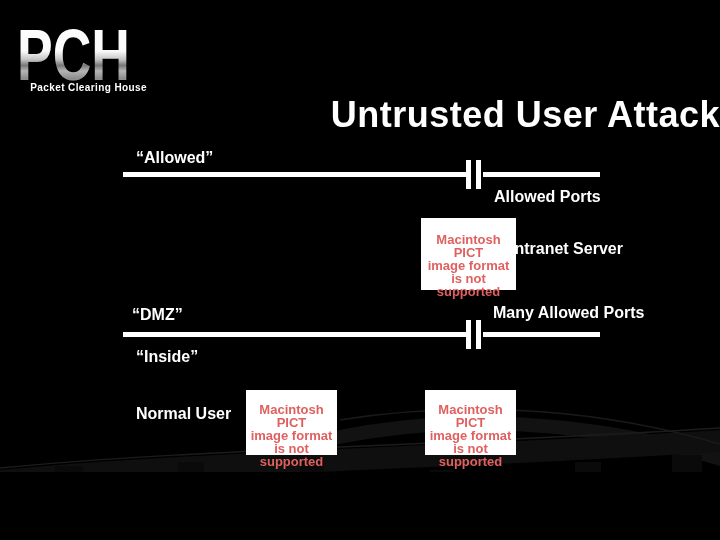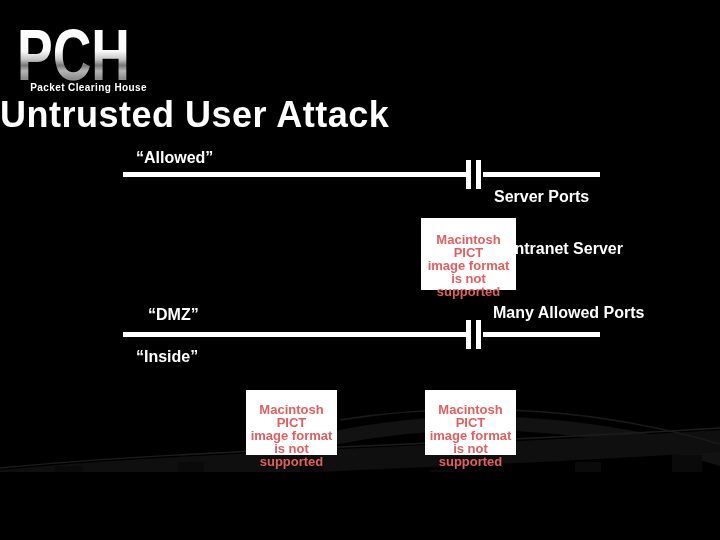--- a/index.html
+++ b/index.html
@@ -6,41 +6,41 @@
   .slide{
     position:relative;width:720px;height:472px;background:#000;
     overflow:hidden;font-family:"Liberation Sans",sans-serif;color:#fff;
   }
   .bg{position:absolute;left:0;top:0;width:720px;height:540px;}
   .logo-sub{
     position:absolute;left:17px;top:82px;width:130px;
     font-size:10px;font-weight:bold;letter-spacing:.4px;white-space:nowrap;color:#fff;text-align:right;
   }
   .title{
-    position:absolute;left:0;top:94px;width:720px;text-align:left;
+    position:absolute;left:0;top:94px;width:720px;text-align:right;
     font-size:36px;font-weight:bold;letter-spacing:.5px;color:#fff;
   }
   .lbl{
     position:absolute;font-size:16px;font-weight:bold;color:#fff;white-space:nowrap;
   }
   .seg{position:absolute;height:5px;background:#fff;}
   .fwbar{position:absolute;width:5px;height:29px;background:#fff;}
   .pict{
     position:absolute;background:var(--pict-bg,#fff);text-align:center;
     font-size:13px;line-height:13px;font-weight:bold;color:var(--pict-red,#e06060);
     box-sizing:border-box;
   }
   .pict-1{left:421px;top:218px;width:95px;height:72px;padding-top:15px;}
   .pict-2{left:246px;top:390px;width:91px;height:65px;padding-top:13px;}
   .pict-3{left:425px;top:390px;width:91px;height:65px;padding-top:13px;}
   .pict span{display:block;}
   .lbl-outside{left:136px;top:149px;}
   .lbl-allowed{left:494px;top:188px;}
   .lbl-intranet{left:510px;top:240px;}
-  .lbl-dmz{left:148px;top:306px;}
+  .lbl-dmz{left:132px;top:306px;}
   .lbl-many{left:493px;top:304px;}
   .lbl-inside{left:136px;top:348px;}
   .lbl-normal{left:136px;top:405px;}
   .lbl-untrusted{left:523px;top:405px;}
 </style>
 </head>
 <body>
 
 <div class="slide">
 
@@ -83,37 +83,38 @@
   <div class="lbl lbl-outside">“Allowed”</div>
   <div class="lbl lbl-dmz">“DMZ”</div>
   <div class="lbl lbl-inside">“Inside”</div>
 
   <div>
     <div class="seg" style="left:123px;top:172px;width:343px;"></div>
     <div class="fwbar" style="left:466px;top:160px;"></div>
     <div class="fwbar" style="left:476px;top:160px;"></div>
     <div class="seg" style="left:483px;top:172px;width:117px;"></div>
   </div>
-  <div class="lbl lbl-allowed">Server Ports</div>
+  <div class="lbl lbl-allowed">Allowed Ports</div>
 
   <div class="pict pict-1">
     <span>Macintosh PICT</span>
     <span>image format</span>
     <span>is not supported</span>
   </div>
   <div class="lbl lbl-intranet">Intranet Server</div>
 
   <div>
     <div class="seg" style="left:123px;top:332px;width:343px;"></div>
     <div class="fwbar" style="left:466px;top:320px;"></div>
     <div class="fwbar" style="left:476px;top:320px;"></div>
     <div class="seg" style="left:483px;top:332px;width:117px;"></div>
   </div>
   <div class="lbl lbl-many">Many Allowed Ports</div>
 
+  <div class="lbl lbl-normal">Normal User</div>
   <div class="pict pict-2">
     <span>Macintosh PICT</span>
     <span>image format</span>
     <span>is not supported</span>
   </div>
 
   <div class="pict pict-3">
     <span>Macintosh PICT</span>
     <span>image format</span>
     <span>is not supported</span>

